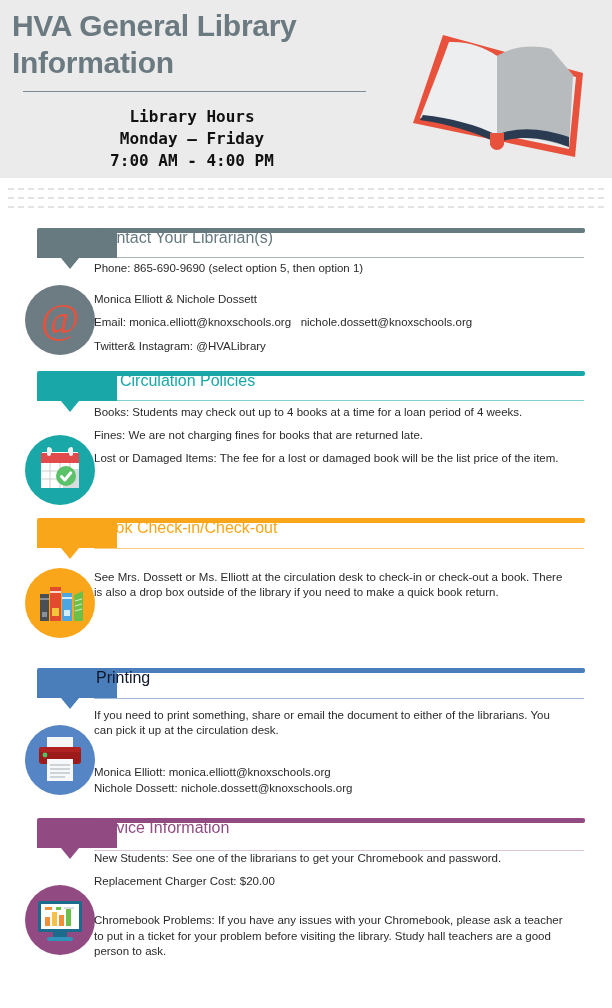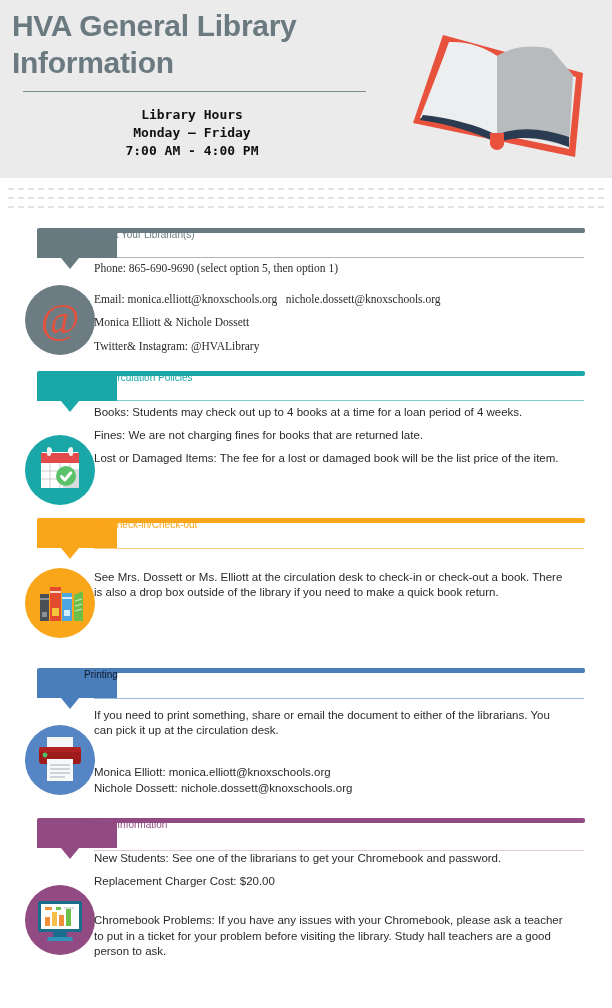--- a/index.html
+++ b/index.html
@@ -42,21 +42,21 @@
     height: 1px;
     background: #7d8c92;
   }
   .header-hours {
     position: absolute;
     left: 22px;
     top: 106px;
     width: 340px;
     text-align: center;
     font-family: "DejaVu Sans Mono", monospace;
-    font-size: 13px;
+    font-size: 16px;
     font-weight: bold;
     line-height: 1.38;
     color: #111111;
   }
 
   
   .book-art {
     position: absolute;
     left: 405px;
     top: 25px;
@@ -117,23 +117,23 @@
     top: 28px;
     width: 0;
     height: 0;
     border-left: 9px solid transparent;
     border-right: 9px solid transparent;
     border-top-style: solid;
     border-top-width: 11px;
   }
   .sec-title {
     position: absolute;
-    left: 84px;
+    left: 96px;
     top: 1px;
-    font-size: 10px;
+    font-size: 16px;
     font-weight: normal;
     line-height: 1.1;
     white-space: nowrap;
   }
   .sec-rule {
     position: absolute;
     left: 94px;
     width: 490px;
     height: 1px;
     opacity: 0.55;
@@ -150,21 +150,21 @@
     font-size: 11.5px;
     line-height: 1.32;
     color: #2a2a2a;
   }
   .sec-body p {
     margin: 0 0 8px 0;
   }
   .sec-body p:last-child { margin-bottom: 0; }
 
   
-  .contact-line { margin: 0; font-family: Liberation Serif, serif; }
+  .contact-line { margin: 0; }
 
   
   .icon-svg { display: block; width: 70px; height: 70px; }
 </style>
 </head>
 <body>
 
 <div class="header">
   <div class="header-title">HVA General Library Information</div>
   <div class="header-rule"></div>
@@ -210,24 +210,24 @@
   <div class="sec-rule" style="top:29px; background:#667a80;"></div>
 
   <div class="sec-icon" style="top:57px; background:#6d7b82;">
     <svg class="icon-svg" viewBox="0 0 70 70" xmlns="http://www.w3.org/2000/svg">
       <text x="35" y="48" font-family="Liberation Serif, serif" font-size="42" fill="#e8513c" text-anchor="middle">@</text>
     </svg>
   </div>
 
   <div class="sec-body" style="left:94px; top:33px; width:480px;">
     <p class="contact-line" style="margin-bottom:16px;">Phone: 865-690-9690 (select option 5, then option 1)</p>
+    <p class="contact-line">Monica Elliott &amp; Nichole Dossett</p>
     <p class="contact-line">
       <span>Email:  monica.elliott@knoxschools.org</span>&nbsp;&nbsp;&nbsp;<span>nichole.dossett@knoxschools.org</span>
     </p>
-    <p class="contact-line">Monica Elliott &amp; Nichole Dossett</p>
     <p class="contact-line">Twitter&amp; Instagram: @HVALibrary</p>
   </div>
 </div>
 
 <div class="section" style="top:371px;">
   <div class="sec-topbar" style="background:#1aa7a8;"></div>
   <div class="sec-tab">
     <div class="sec-tab-body" style="background:#1aa7a8;"></div>
     <div class="sec-tab-point" style="border-top-color:#1aa7a8;"></div>
   </div>

